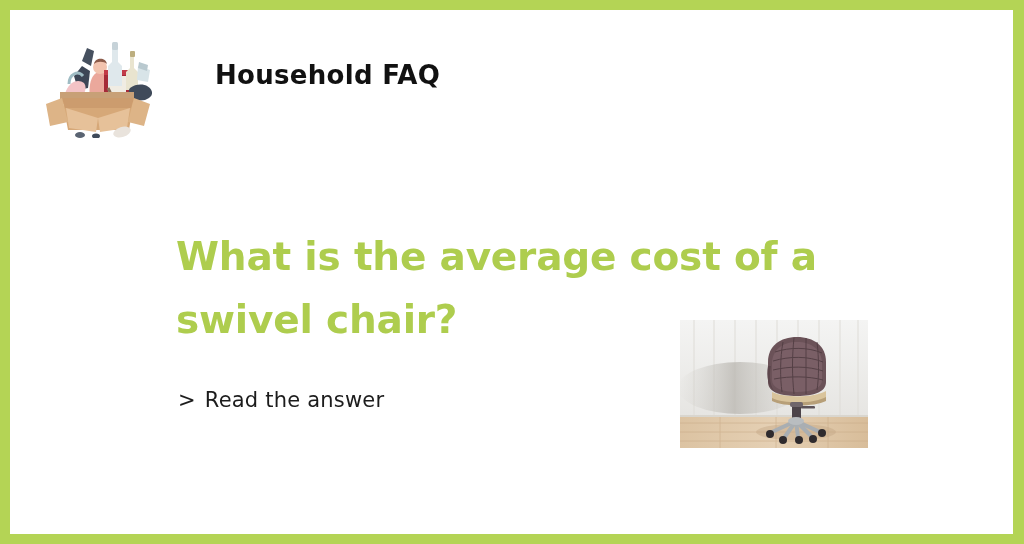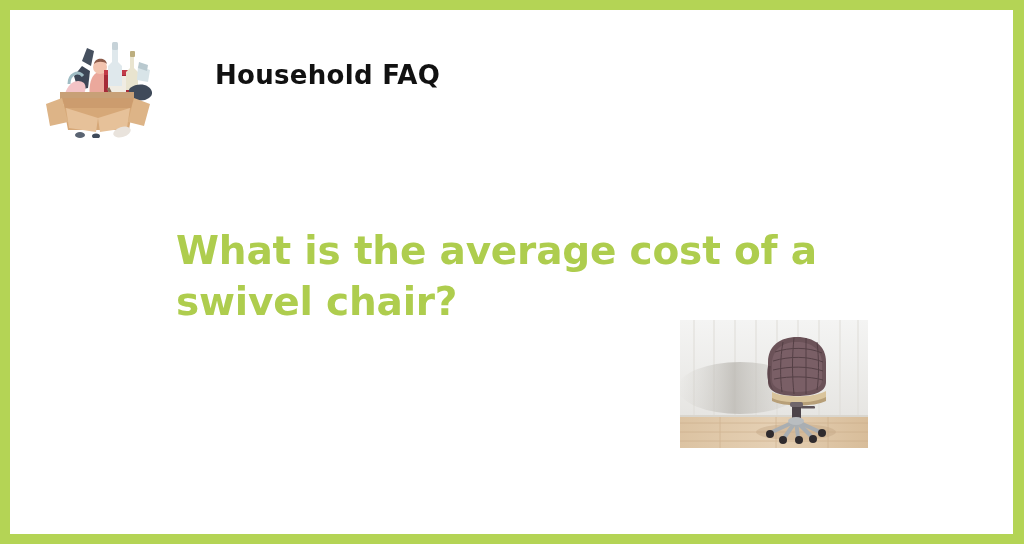--- a/index.html
+++ b/index.html
@@ -82,21 +82,21 @@
 
   .headline {
     position: absolute;
     left: 166px;
     top: 95px;
     width: 700px;
     color: #aecd4e;
     font-family: "DejaVu Sans", sans-serif;
     font-weight: bold;
     font-size: 39px;
-    line-height: 51px;
+    line-height: 63px;
     letter-spacing: -0.2px;
   }
 
   .read-link {
     position: absolute;
     left: 168px;
     top: 258px;
     font-family: "DejaVu Sans", sans-serif;
     font-size: 21px;
     color: #1c1c1c;
@@ -181,20 +181,23 @@
       </div>
 
       <div class="header-title">Household FAQ</div>
 
     </div>
 
     <div class="main">
 
       <div class="headline">What is the average cost of a swivel chair?</div>
 
+      <div class="read-link">
+        <span class="chev">&gt;</span><span>Read the answer</span>
+      </div>
 
       <div class="photo">
         <svg viewBox="0 0 188 128" width="188" height="128" xmlns="http://www.w3.org/2000/svg">
           <defs>
             <linearGradient id="wallg" x1="0" y1="0" x2="0" y2="1">
               <stop offset="0" stop-color="#f4f4f3"></stop>
               <stop offset="1" stop-color="#e6e5e2"></stop>
             </linearGradient>
             <linearGradient id="floorg" x1="0" y1="0" x2="1" y2="0">
               <stop offset="0" stop-color="#dcc3a2"></stop>

